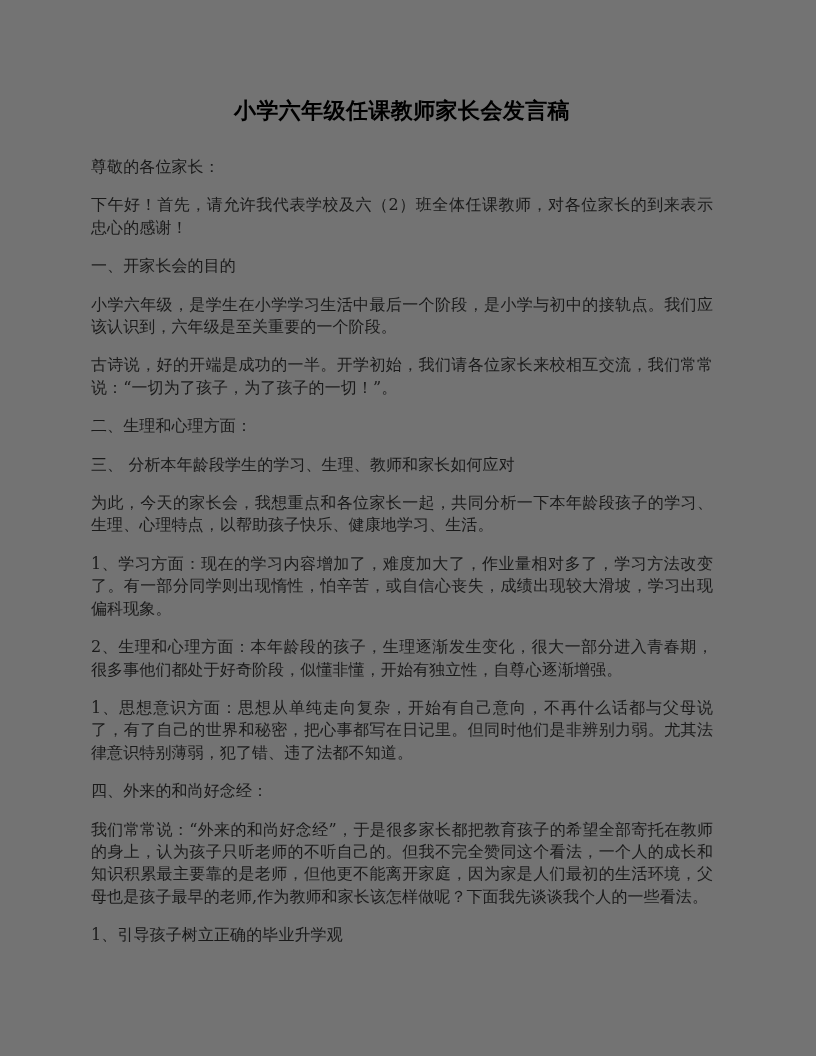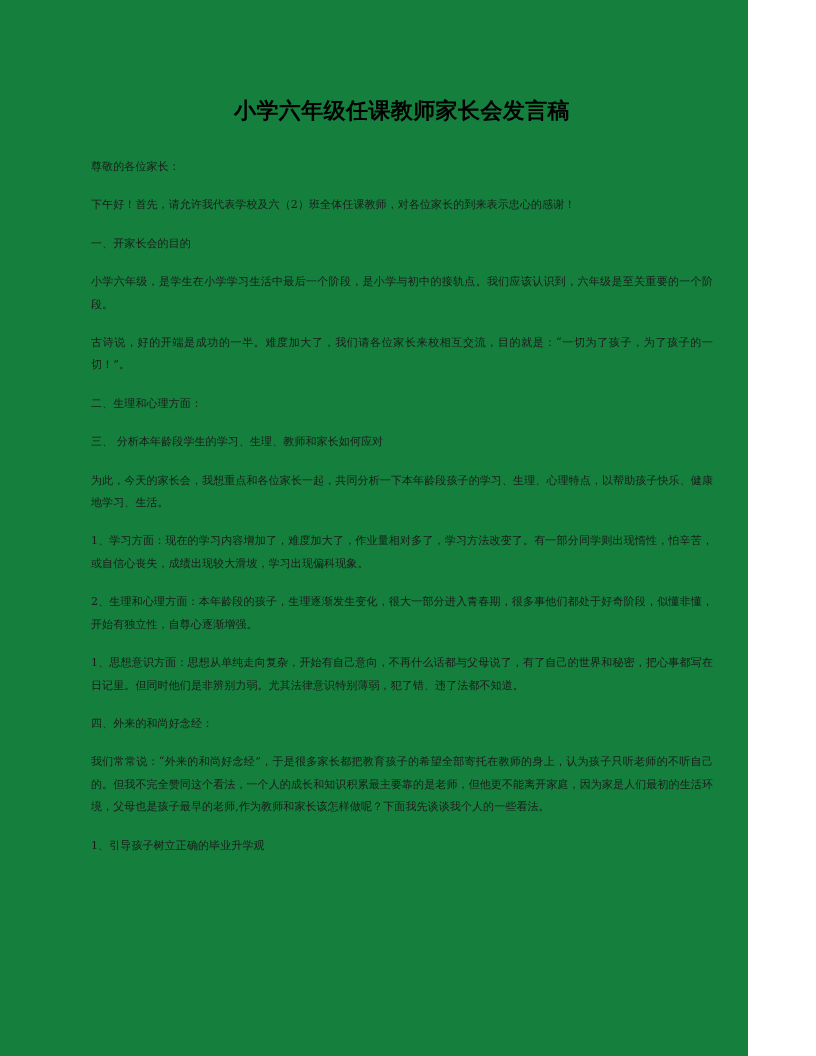--- a/index.html
+++ b/index.html
@@ -11,25 +11,25 @@
   body {
     width: 816px;
     height: 1056px;
     overflow: hidden;
     font-family: "DejaVu Serif", "Liberation Serif", serif;
     color: #000000;
     -webkit-font-smoothing: antialiased;
   }
   .page {
     position: relative;
-    width: 748px;
+    width: 816px;
     height: 1056px;
     box-sizing: border-box;
     padding: 0;
-    background: #15803d;
+    background: #737373;
   }
   .content {
     position: absolute;
     left: 91px;
     top: 0;
     width: 622px;
   }
   .doc-title {
     margin: 0;
     padding: 0;
@@ -41,21 +41,21 @@
     letter-spacing: 0.4px;
     padding-top: 96px;
     color: #000000;
   }
   .body-block {
     padding-top: 30px;
   }
   p.para {
     margin: 0 0 16px 0;
     padding: 0;
-    font-size: 11px;
+    font-size: 16px;
     line-height: 22.4px;
     text-align: justify;
     text-justify: inter-ideograph;
     word-break: break-all;
     color: #1a1a1a;
     letter-spacing: 0.1px;
   }
   p.para:last-child {
     margin-bottom: 0;
   }
@@ -66,21 +66,21 @@
 <div class="page">
   <div class="content">
 
     <h1 class="doc-title">小学六年级任课教师家长会发言稿</h1>
 
     <div class="body-block">
       <p class="para">尊敬的各位家长：</p>
       <p class="para">下午好！首先，请允许我代表学校及六（2）班全体任课教师，对各位家长的到来表示忠心的感谢！</p>
       <p class="para">一、开家长会的目的</p>
       <p class="para">小学六年级，是学生在小学学习生活中最后一个阶段，是小学与初中的接轨点。我们应该认识到，六年级是至关重要的一个阶段。</p>
-      <p class="para">古诗说，好的开端是成功的一半。难度加大了，我们请各位家长来校相互交流，目的就是：“一切为了孩子，为了孩子的一切！”。</p>
+      <p class="para">古诗说，好的开端是成功的一半。开学初始，我们请各位家长来校相互交流，我们常常说：“一切为了孩子，为了孩子的一切！”。</p>
       <p class="para">二、生理和心理方面：</p>
       <p class="para">三、 分析本年龄段学生的学习、生理、教师和家长如何应对</p>
       <p class="para">为此，今天的家长会，我想重点和各位家长一起，共同分析一下本年龄段孩子的学习、生理、心理特点，以帮助孩子快乐、健康地学习、生活。</p>
       <p class="para">1、学习方面：现在的学习内容增加了，难度加大了，作业量相对多了，学习方法改变了。有一部分同学则出现惰性，怕辛苦，或自信心丧失，成绩出现较大滑坡，学习出现偏科现象。</p>
       <p class="para">2、生理和心理方面：本年龄段的孩子，生理逐渐发生变化，很大一部分进入青春期，很多事他们都处于好奇阶段，似懂非懂，开始有独立性，自尊心逐渐增强。</p>
       <p class="para">1、思想意识方面：思想从单纯走向复杂，开始有自己意向，不再什么话都与父母说了，有了自己的世界和秘密，把心事都写在日记里。但同时他们是非辨别力弱。尤其法律意识特别薄弱，犯了错、违了法都不知道。</p>
       <p class="para">四、外来的和尚好念经：</p>
       <p class="para">我们常常说：“外来的和尚好念经”，于是很多家长都把教育孩子的希望全部寄托在教师的身上，认为孩子只听老师的不听自己的。但我不完全赞同这个看法，一个人的成长和知识积累最主要靠的是老师，但他更不能离开家庭，因为家是人们最初的生活环境，父母也是孩子最早的老师,作为教师和家长该怎样做呢？下面我先谈谈我个人的一些看法。</p>
       <p class="para">1、引导孩子树立正确的毕业升学观</p>
     </div>

